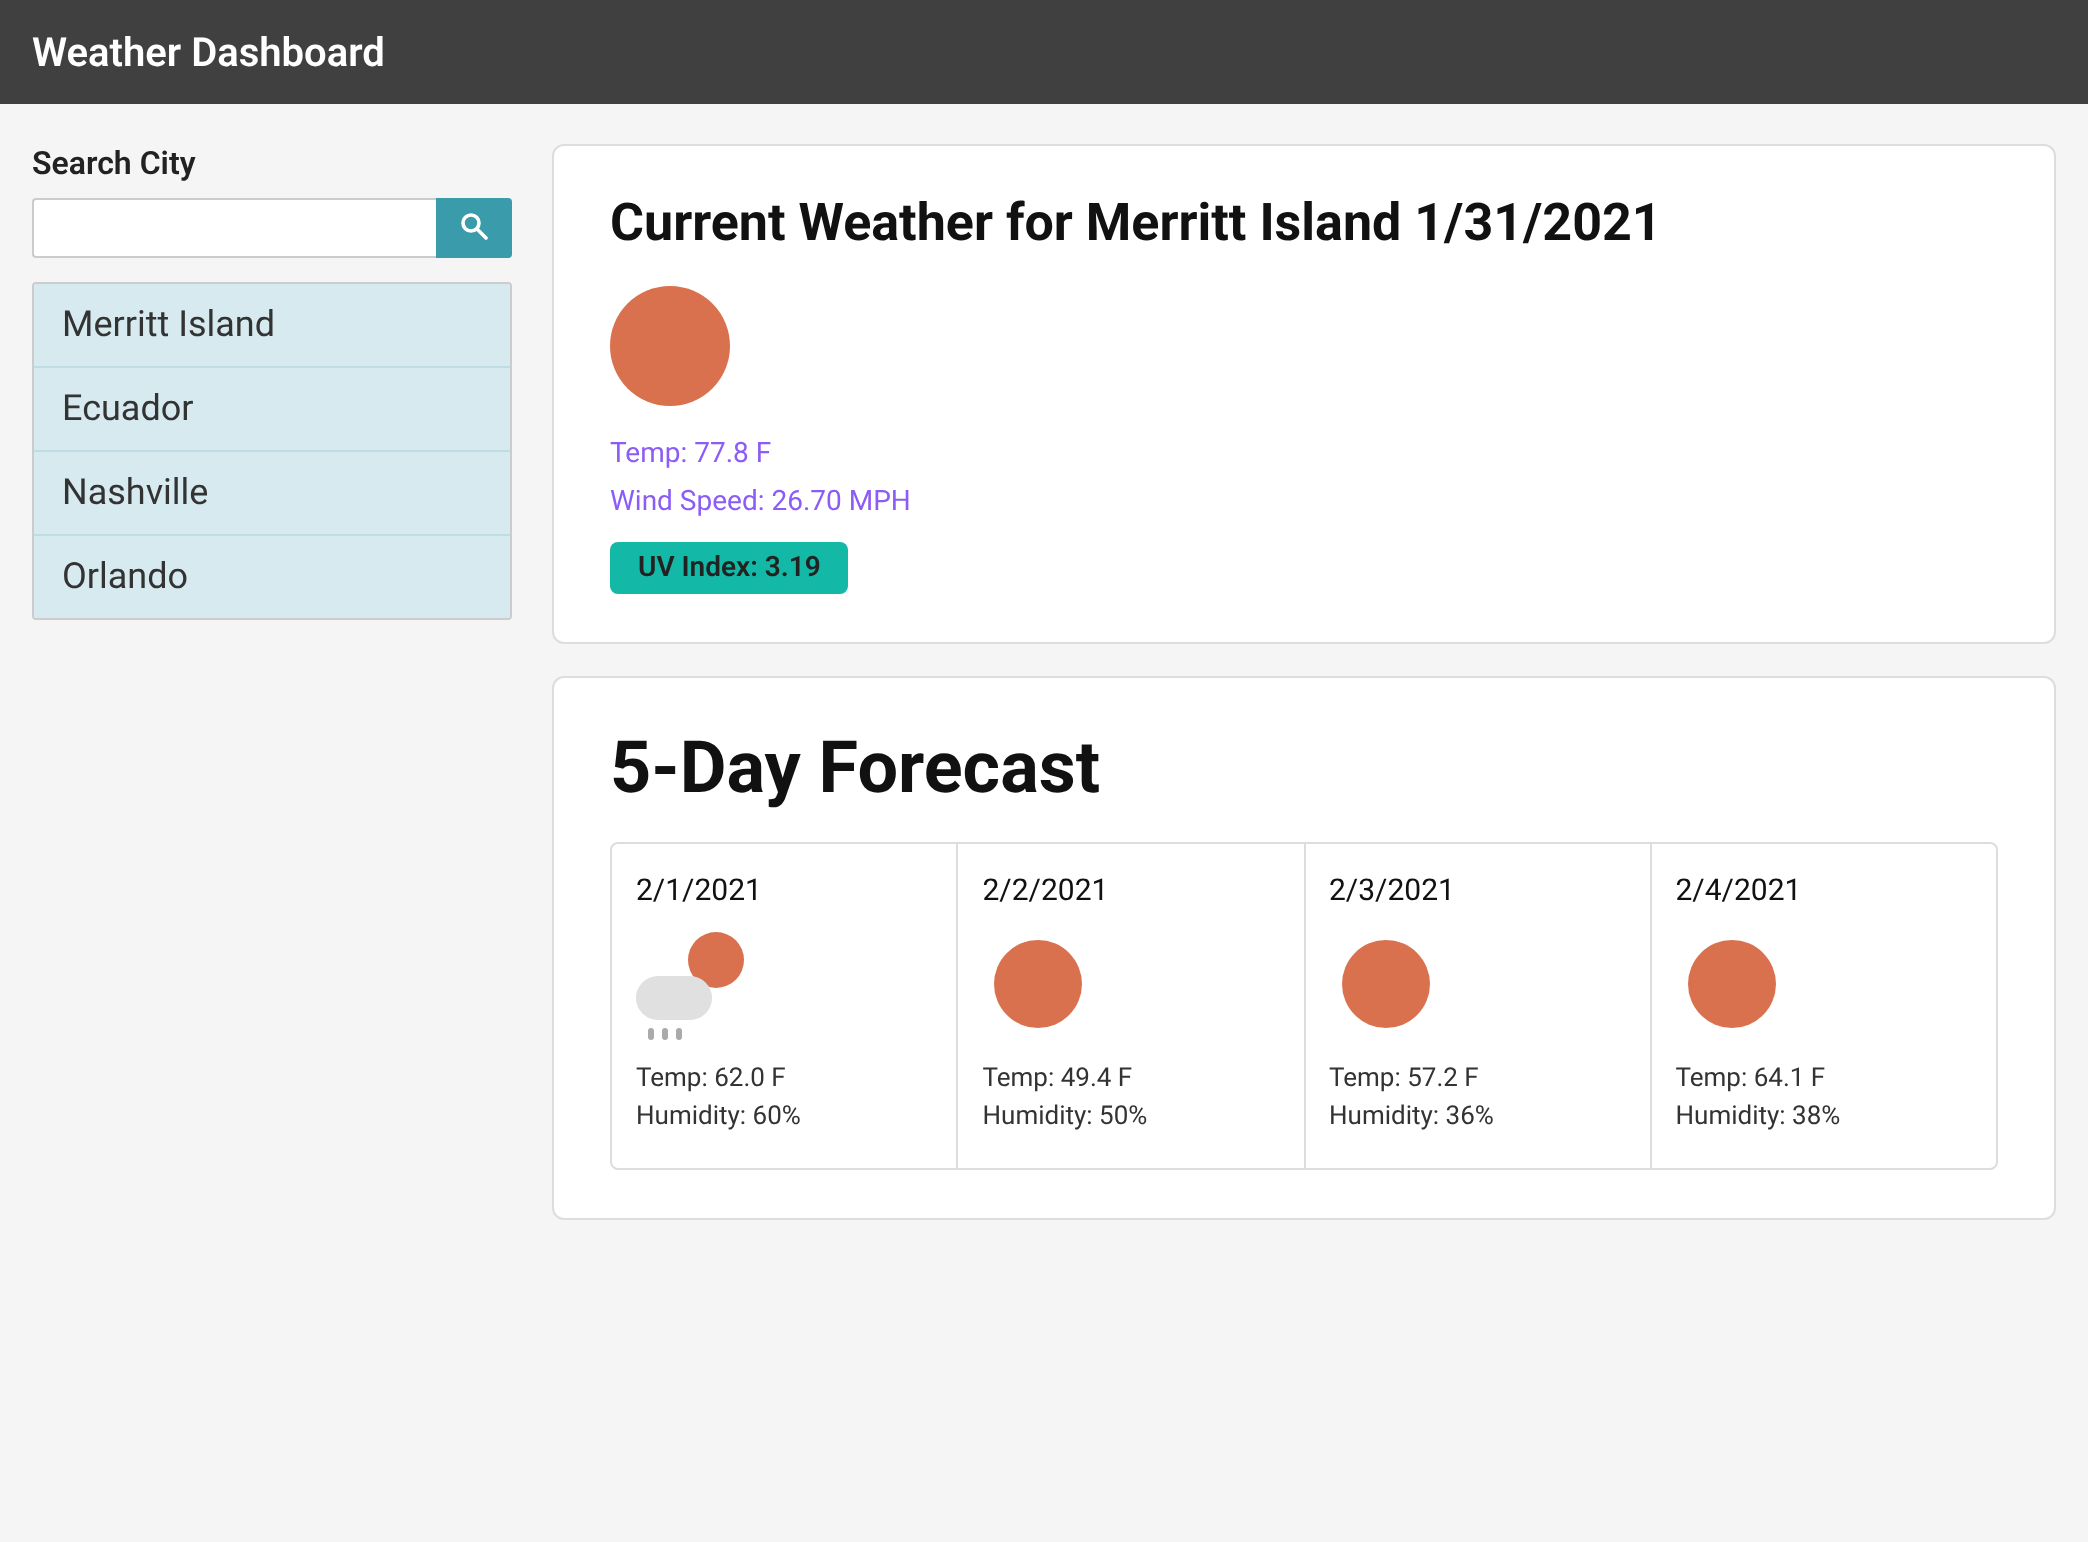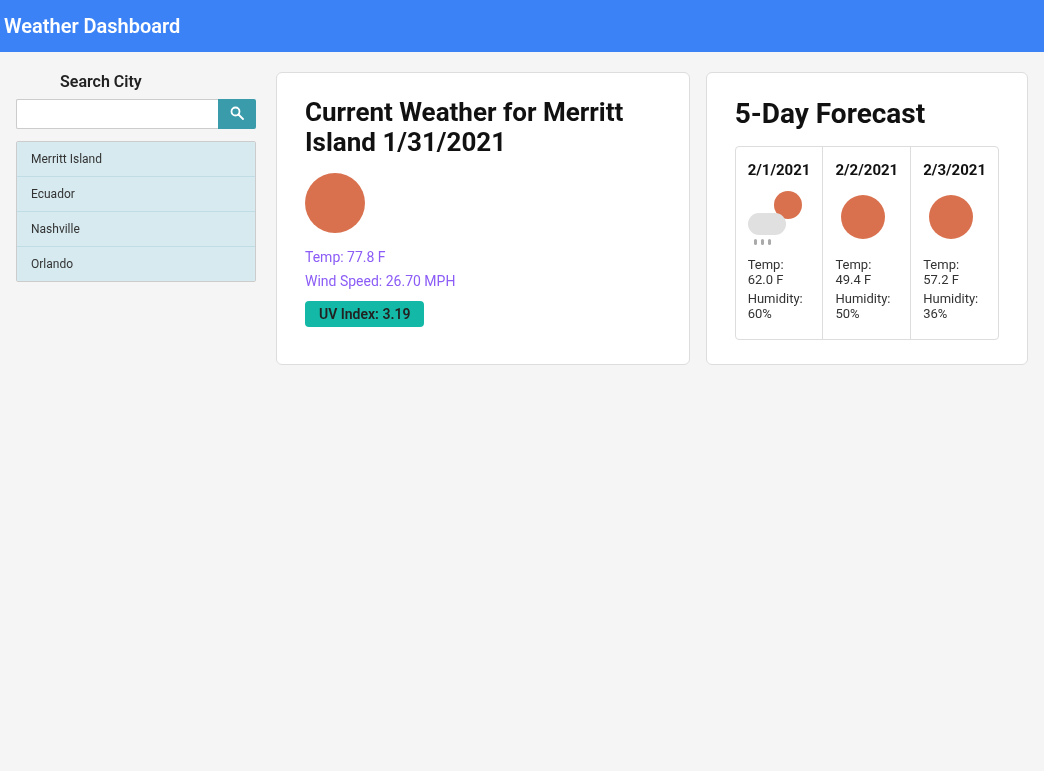--- a/index.html
+++ b/index.html
@@ -1,20 +1,20 @@
 <!DOCTYPE html>
 <html><head>
   <meta charset="utf-8">
   <style>
     * { box-sizing: border-box; margin: 0; padding: 0; }
     body { font-family: -apple-system, BlinkMacSystemFont, 'Segoe UI', Roboto, sans-serif; background: #f5f5f5; }
 
     #header {
-      background: #3b82f6;
-      padding: 14px 4px;
+      background: #404040;
+      padding: 14px 16px;
       color: white;
     }
     #header h1 {
       font-size: 20px;
       font-weight: 600;
     }
 
     #main-layout {
       display: flex;
       gap: 20px;
@@ -25,21 +25,20 @@
     #sidebar {
       width: 240px;
       flex-shrink: 0;
     }
 
     #search-label {
       font-size: 16px;
       font-weight: 600;
       margin-bottom: 8px;
       color: #222;
-      margin-left: 44px;
     }
 
     #search-row {
       display: flex;
       margin-bottom: 12px;
     }
 
     #search-input {
       flex: 1;
       border: 1px solid #ccc;
@@ -65,29 +64,29 @@
       border: 1px solid #ccc;
       border-radius: 2px;
       overflow: hidden;
     }
 
     .city-item {
       padding: 10px 14px;
       background: #d6eaf0;
       border-bottom: 1px solid #c0dce5;
       cursor: pointer;
-      font-size: 12px;
+      font-size: 18px;
       color: #333;
     }
     .city-item:last-child { border-bottom: none; }
 
     #content {
       flex: 1;
       display: flex;
-      flex-direction: row;
+      flex-direction: column;
       gap: 16px;
     }
 
     .card {
       background: white;
       border: 1px solid #ddd;
       border-radius: 6px;
       padding: 24px 28px;
     }
 
@@ -117,21 +116,21 @@
       background: #14b8a6;
       color: #222;
       padding: 5px 14px;
       border-radius: 4px;
       font-size: 14px;
       font-weight: 600;
       margin-top: 4px;
     }
 
     #forecast-title {
-      font-size: 28px;
+      font-size: 36px;
       font-weight: 700;
       margin-bottom: 16px;
       color: #111;
     }
 
     #forecast-grid {
       display: flex;
       gap: 0;
       border: 1px solid #ddd;
       border-radius: 4px;
@@ -143,21 +142,21 @@
       padding: 14px 12px;
       border-right: 1px solid #ddd;
       display: flex;
       flex-direction: column;
       align-items: flex-start;
     }
     .forecast-day:last-child { border-right: none; }
 
     .forecast-date {
       font-size: 15px;
-      font-weight: 700;
+      font-weight: 400;
       color: #111;
       margin-bottom: 10px;
     }
 
     .forecast-icon-wrap {
       width: 56px;
       height: 56px;
       margin-bottom: 12px;
       position: relative;
       display: flex;
@@ -285,18 +284,26 @@
 
         <div class="forecast-day">
           <div class="forecast-date">2/3/2021</div>
           <div class="forecast-icon-wrap">
             <div class="icon-sun"></div>
           </div>
           <div class="forecast-stat">Temp: 57.2 F</div>
           <div class="forecast-stat">Humidity: 36%</div>
         </div>
 
+        <div class="forecast-day">
+          <div class="forecast-date">2/4/2021</div>
+          <div class="forecast-icon-wrap">
+            <div class="icon-sun"></div>
+          </div>
+          <div class="forecast-stat">Temp: 64.1 F</div>
+          <div class="forecast-stat">Humidity: 38%</div>
+        </div>
 
 
       </div>
     </div>
   </div>
 </div>
 
 </body></html>

